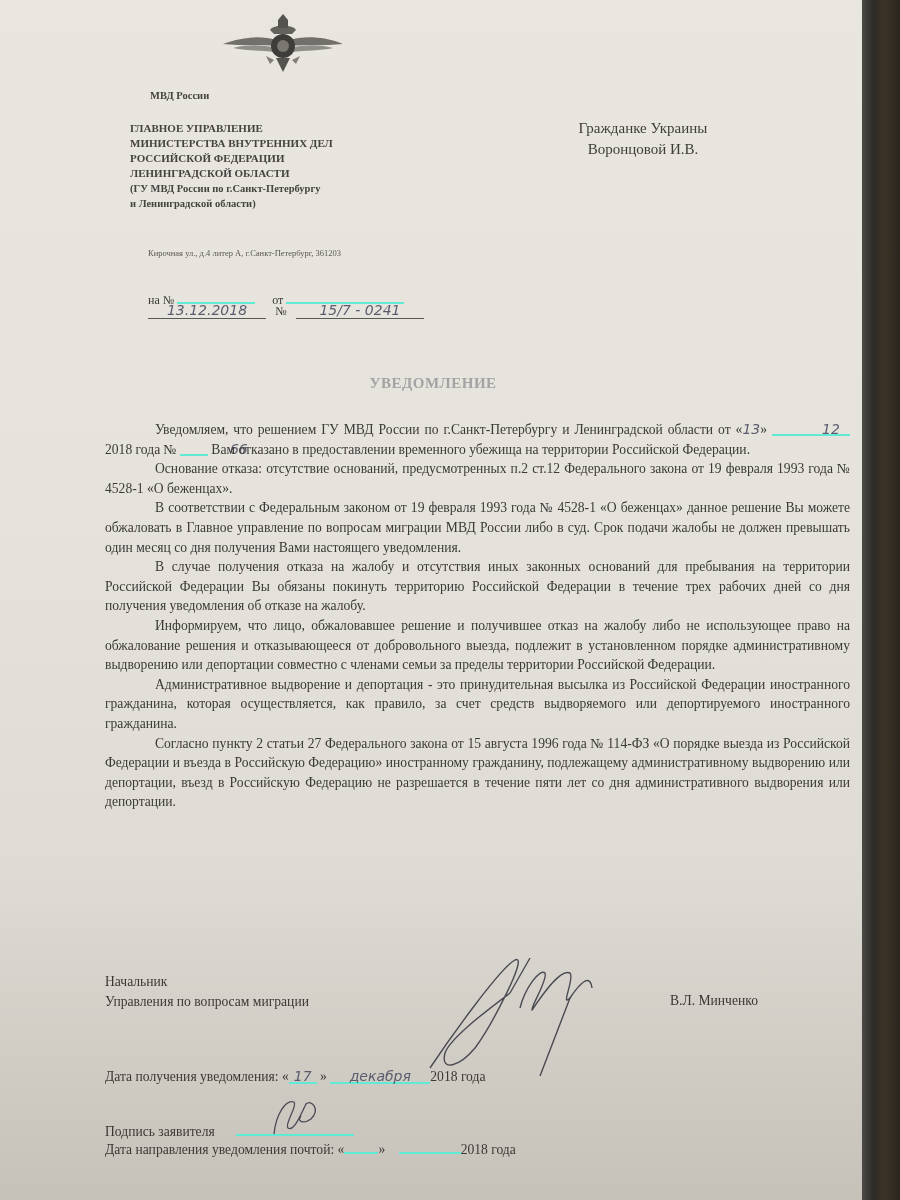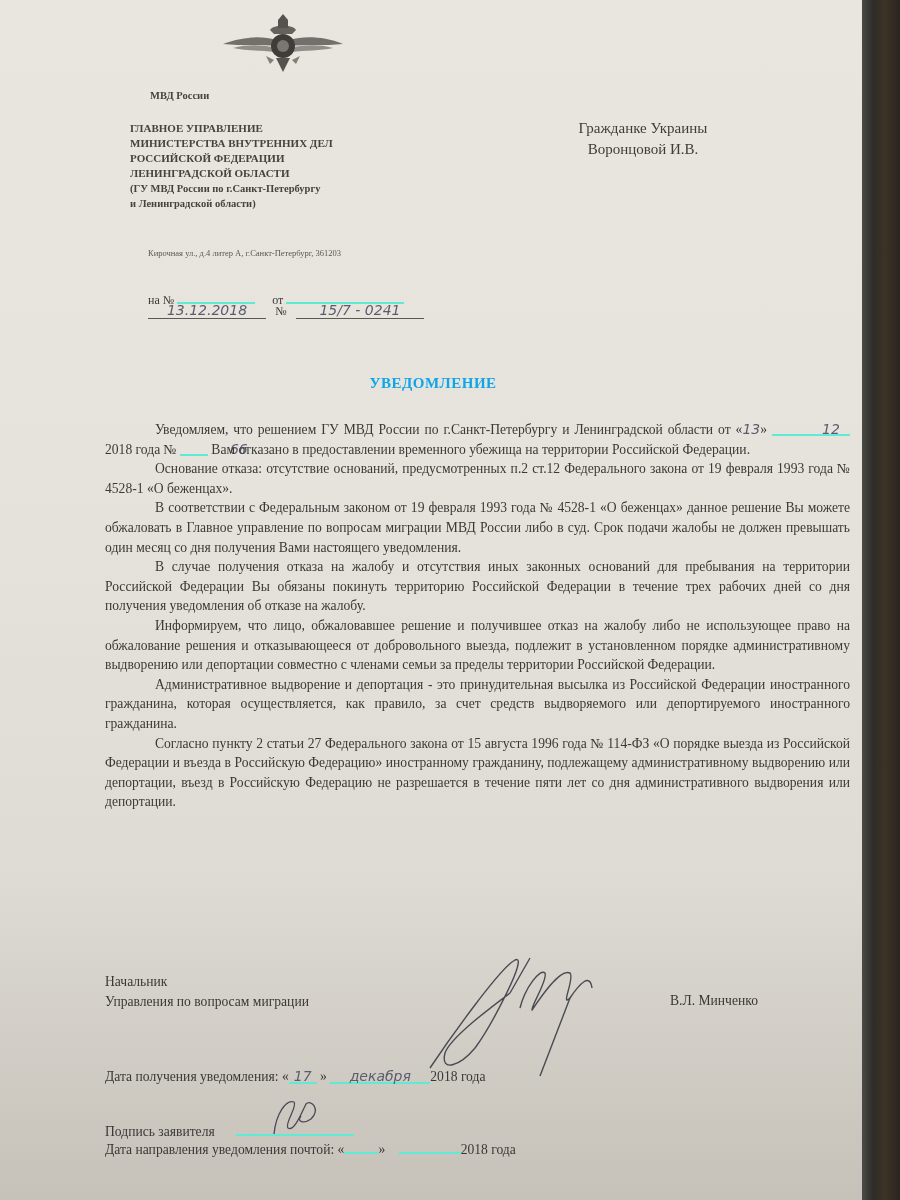--- a/index.html
+++ b/index.html
@@ -27,21 +27,21 @@
   .hdr { text-align:left; font-weight:bold; font-size:11px; line-height:15px; color:#45433f; }
   .org-name { left:150px; top:88px; width:270px; }
   .org-block { left:130px; top:121px; width:310px; }
   .org-block .sub { font-size:10.5px; }
   .address { left:148px; top:248px; width:280px; font-size:8.5px; color:#5a5852; white-space:nowrap; }
   .regline { left:148px; top:262px; width:290px; height:18px; font-size:13px; }
   .hand { font-family:"DejaVu Sans", sans-serif; font-style:italic; color:#5b5d6e; font-size:14px; }
   .uline { border-bottom:1px solid #5a5852; display:inline-block;margin-top:40px; }
   .refline { left:148px; top:288px; font-size:12px; white-space:nowrap; }
   .recipient { left:548px; top:118px; width:190px; text-align:center; font-size:15px; line-height:21px; color:#3f3d39; }
-  .title { left:0; top:375px; width:866px; text-align:center; font-weight:bold; font-size:15px; letter-spacing:0.5px; color:#0ea5e9; }
+  .title { left:0; top:375px; width:866px; text-align:center; font-weight:bold; font-size:15px; letter-spacing:0.5px; color:#a3a3a3; }
   .body { left:105px; top:420px; width:745px; font-size:13.6px; line-height:19.6px; text-align:justify; color:#3b3936; }
   .body p { margin:0; text-indent:50px; }
   .sig-block { left:105px; top:972px; width:745px; height:60px; font-size:13.6px; line-height:19.6px; }
   .sig-block .name { position:absolute; left:565px; top:19px; }
   .signature { left:420px; top:948px; width:200px; height:130px; }
   .receipt { left:105px; top:1068px; font-size:13.6px; white-space:nowrap; }
   .applicant { left:105px; top:1120px; font-size:13.6px; white-space:nowrap; }
   .mail { left:105px; top:1138px; font-size:13.6px; white-space:nowrap; }
   .blank { display:inline-block; border-bottom:2px solid #5eead4; height:14px; vertical-align:baseline; text-align:center; }
 </style>

